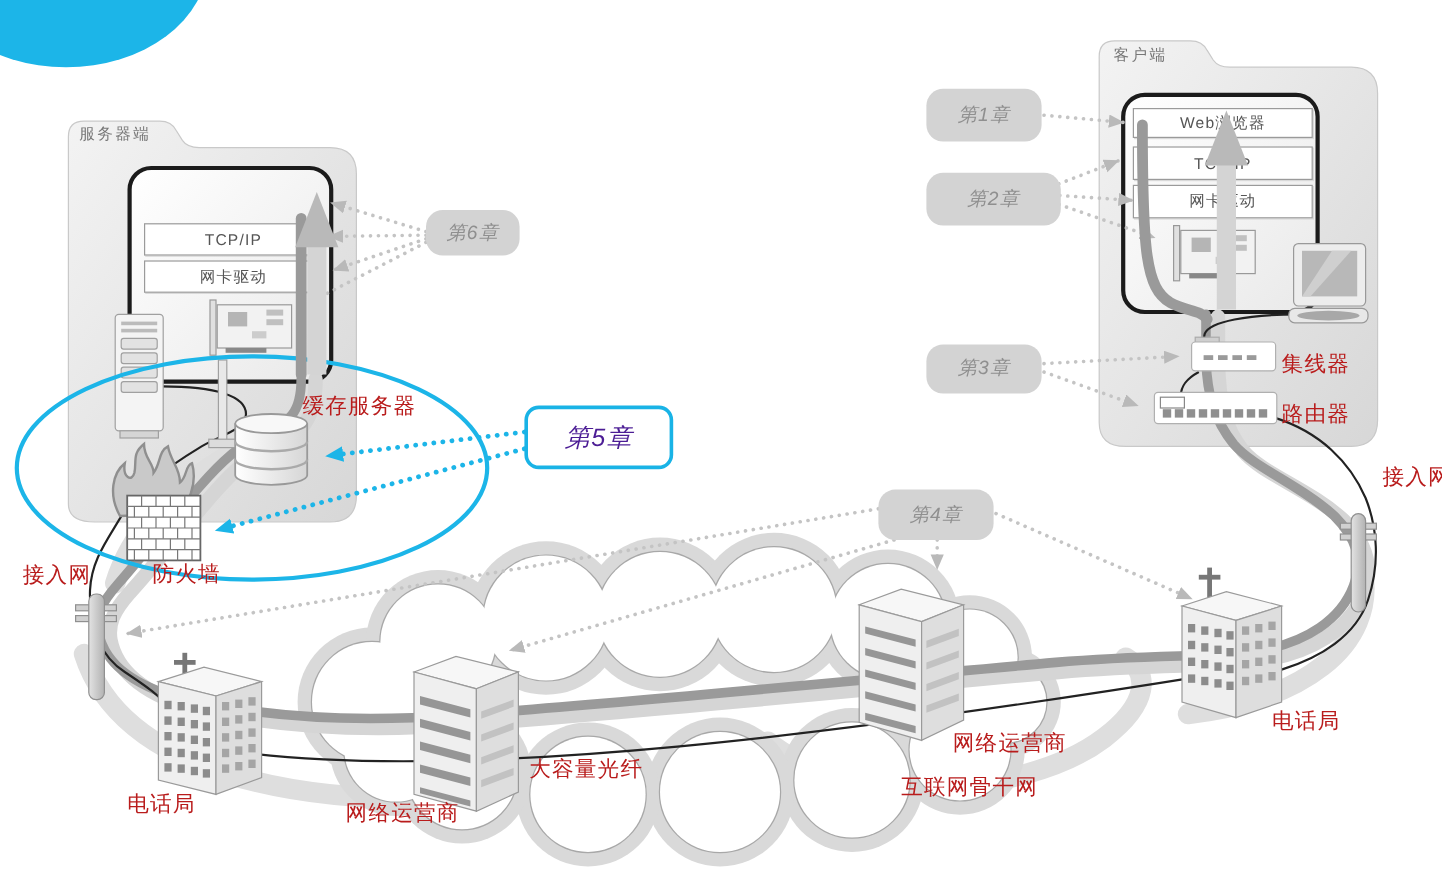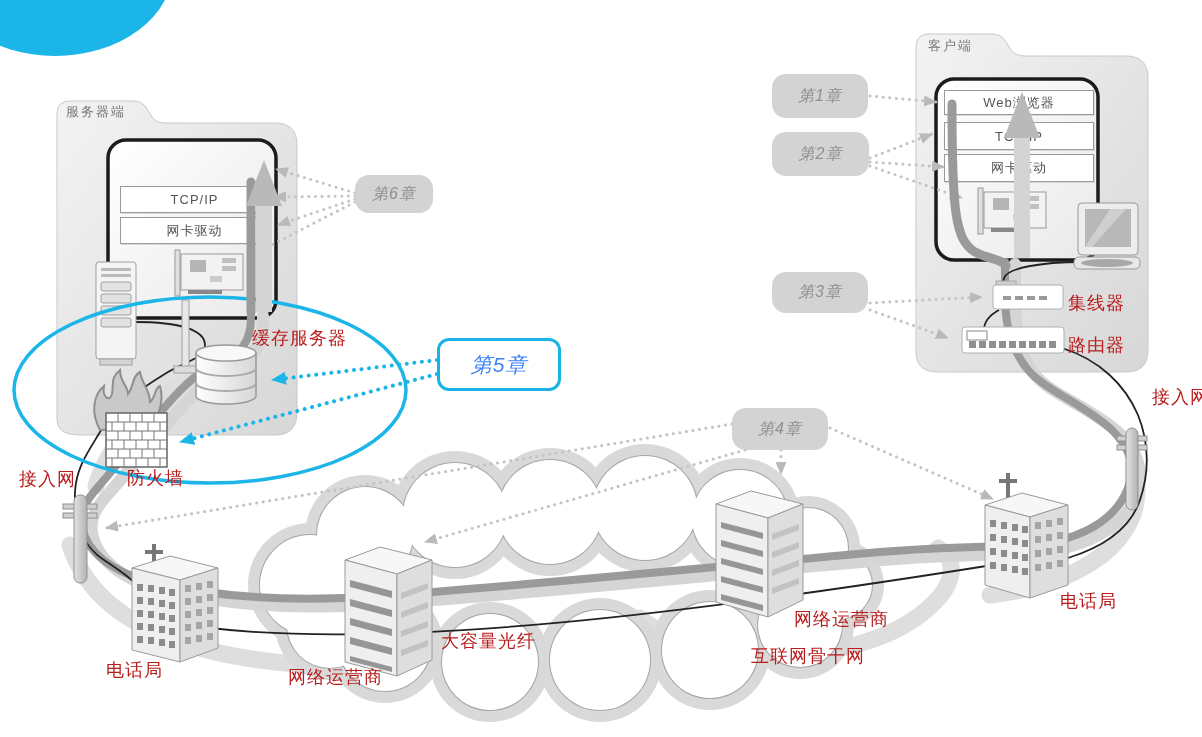--- a/index.html
+++ b/index.html
@@ -6,21 +6,21 @@
   .stage{position:relative;width:1202px;height:737px;background:#fff;overflow:hidden;
          font-family:"Liberation Sans","DejaVu Sans",sans-serif;}
   .stage svg{position:absolute;left:0;top:0;}
   svg.overlay{pointer-events:none;}
   .lbl{position:absolute;font-size:18px;color:#b91c1c;white-space:nowrap;letter-spacing:1px;}
   .tab{position:absolute;font-size:13px;color:#777;white-space:nowrap;letter-spacing:2px;font-weight:normal;}
   .bar{position:absolute;background:#fff;border:1px solid #9a9a9a;box-shadow:1px 1px 0 #d9d9d9;
        display:flex;align-items:center;justify-content:center;font-size:13px;color:#555;letter-spacing:1px;}
   .badge{position:absolute;background:#d3d3d3;border-radius:14px;display:flex;align-items:center;
          justify-content:center;font-size:16px;color:#8f8f8f;letter-spacing:1px;font-style:italic;}
-  .badge.accent{background:#fff;border:3.5px solid #19b3e6;color:#3b82f6;font-size:21px;
+  .badge.accent{background:#fff;border:3.5px solid #19b3e6;color:#4c1d95;font-size:21px;
                 border-radius:12px;font-weight:500;}
 </style>
 </head>
 <body>
 
 <div class="stage">
 
 <svg class="base" width="1202" height="737" viewBox="0 0 1202 737">
   <defs>
     <linearGradient id="gfold" x1="0" y1="0" x2="1" y2="1">
@@ -402,22 +402,22 @@
 <div class="tab" style="left:928px;top:37px">客户端</div>
 
 <div class="bar" style="left:120px;top:186px;width:147px;height:25px">TCP/IP</div>
 <div class="bar" style="left:120px;top:217px;width:147px;height:25px">网卡驱动</div>
 
 <div class="bar" style="left:944px;top:90px;width:148px;height:23px">Web浏览器</div>
 <div class="bar" style="left:944px;top:122px;width:148px;height:26px">TCP/IP</div>
 <div class="bar" style="left:944px;top:154px;width:148px;height:26px">网卡驱动</div>
 
 <div class="badge" style="left:772px;top:74px;width:96px;height:44px">第1章</div>
-<div class="badge" style="left:772px;top:132px;width:97px;height:44px">第2章</div>
-<div class="badge" style="left:772px;top:272px;width:96px;height:41px">第3章</div>
+<div class="badge" style="left:772px;top:144px;width:112px;height:44px">第2章</div>
+<div class="badge" style="left:772px;top:287px;width:96px;height:41px">第3章</div>
 <div class="badge" style="left:732px;top:408px;width:96px;height:42px">第4章</div>
 <div class="badge accent" style="left:437px;top:338px;width:118px;height:47px">第5章</div>
 <div class="badge" style="left:355px;top:175px;width:78px;height:38px">第6章</div>
 
 <div class="lbl" style="left:252px;top:326px">缓存服务器</div>
 <div class="lbl" style="left:127px;top:466px">防火墙</div>
 <div class="lbl" style="left:19px;top:467px">接入网</div>
 <div class="lbl" style="left:1152px;top:385px">接入网</div>
 <div class="lbl" style="left:1068px;top:291px">集线器</div>
 <div class="lbl" style="left:1068px;top:333px">路由器</div>

